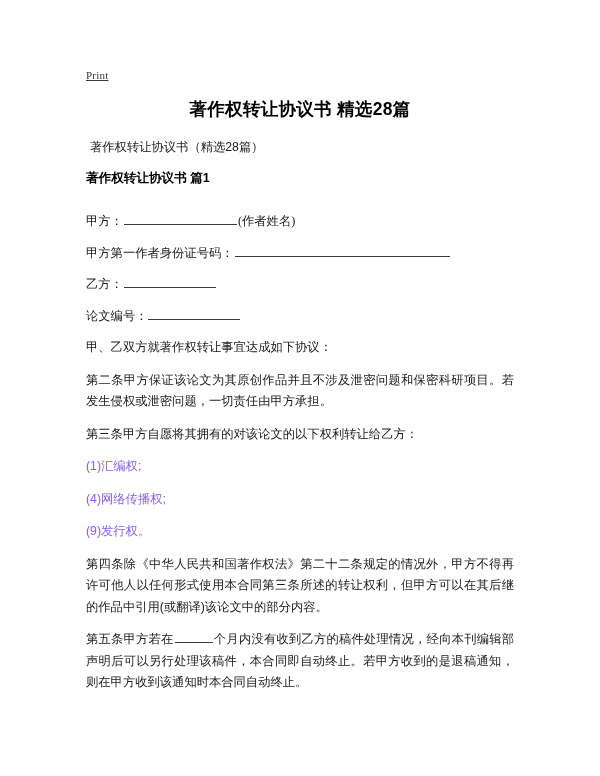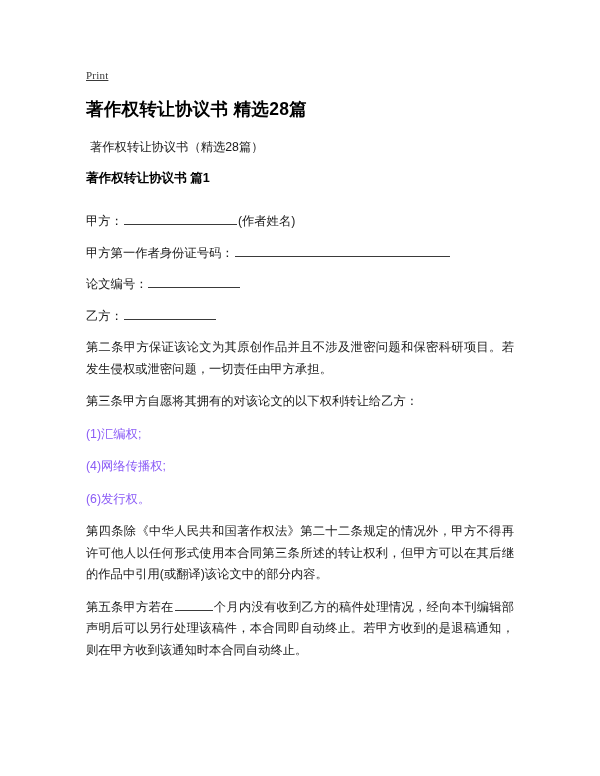--- a/index.html
+++ b/index.html
@@ -39,21 +39,21 @@
   .doc-body {
     position: absolute;
     left: 86px;
     top: 96px;
     width: 428px;
   }
 
   .doc-title {
     font-size: 17.5px;
     font-weight: bold;
-    text-align: left;
+    text-align: center;
     color: #000000;
     line-height: 26px;
     margin: 0 0 14px 0;
     letter-spacing: 0.3px;
   }
 
   .subtitle {
     font-size: 12.3px;
     line-height: 22px;
     color: #1a1a1a;
@@ -73,20 +73,21 @@
     line-height: 21.5px;
     color: #1a1a1a;
     margin: 0 0 11px 0;
     text-align: justify;
     text-justify: inter-ideograph;
     word-break: break-all;
   }
 
   p.para.tight {
     margin-bottom: 10px;
+    font-family: Liberation Serif, serif;
   }
 
   .blank {
     display: inline-block;
     border-bottom: 1px solid #3a3a3a;
     vertical-align: baseline;
     height: 13px;
     margin: 0 1px;
   }
   .blank-xs { width: 38px; }
@@ -126,32 +127,33 @@
     <h1 class="doc-title">著作权转让协议书 精选28篇</h1>
 
     <div class="subtitle">著作权转让协议书（精选28篇）</div>
 
     <div class="section-heading">著作权转让协议书 篇1</div>
 
     <p class="para tight"><span>甲方：</span><span class="blank blank-m"></span><span>(作者姓名)</span></p>
 
     <p class="para tight"><span>甲方第一作者身份证号码：</span><span class="blank blank-l"></span></p>
 
+    <p class="para tight"><span>乙方：</span><span class="blank blank-s"></span></p>
+
     <p class="para tight"><span>论文编号：</span><span class="blank blank-s"></span></p>
 
-    <p class="para tight"><span>乙方：</span><span class="blank blank-s"></span></p>
-
+    <p class="para">甲、乙双方就著作权转让事宜达成如下协议：</p>
 
 
     <p class="para">第二条甲方保证该论文为其原创作品并且不涉及泄密问题和保密科研项目。若发生侵权或泄密问题，一切责任由甲方承担。</p>
 
     <p class="para">第三条甲方自愿将其拥有的对该论文的以下权利转让给乙方：</p>
 
     <div class="list-item">(1)汇编权;</div>
     <div class="list-item">(4)网络传播权;</div>
-    <div class="list-item">(6)发行权。</div>
+    <div class="list-item">(9)发行权。</div>
 
     <p class="para">第四条除《中华人民共和国著作权法》第二十二条规定的情况外，甲方不得再许可他人以任何形式使用本合同第三条所述的转让权利，但甲方可以在其后继的作品中引用(或翻译)该论文中的部分内容。</p>
 
     <p class="para"><span>第五条甲方若在</span><span class="blank blank-xs"></span><span>个月内没有收到乙方的稿件处理情况，经向本刊编辑部声明后可以另行处理该稿件，本合同即自动终止。若甲方收到的是退稿通知，则在甲方收到该通知时本合同自动终止。</span></p>
 
   </div>
 </div>
 
 </body></html>

